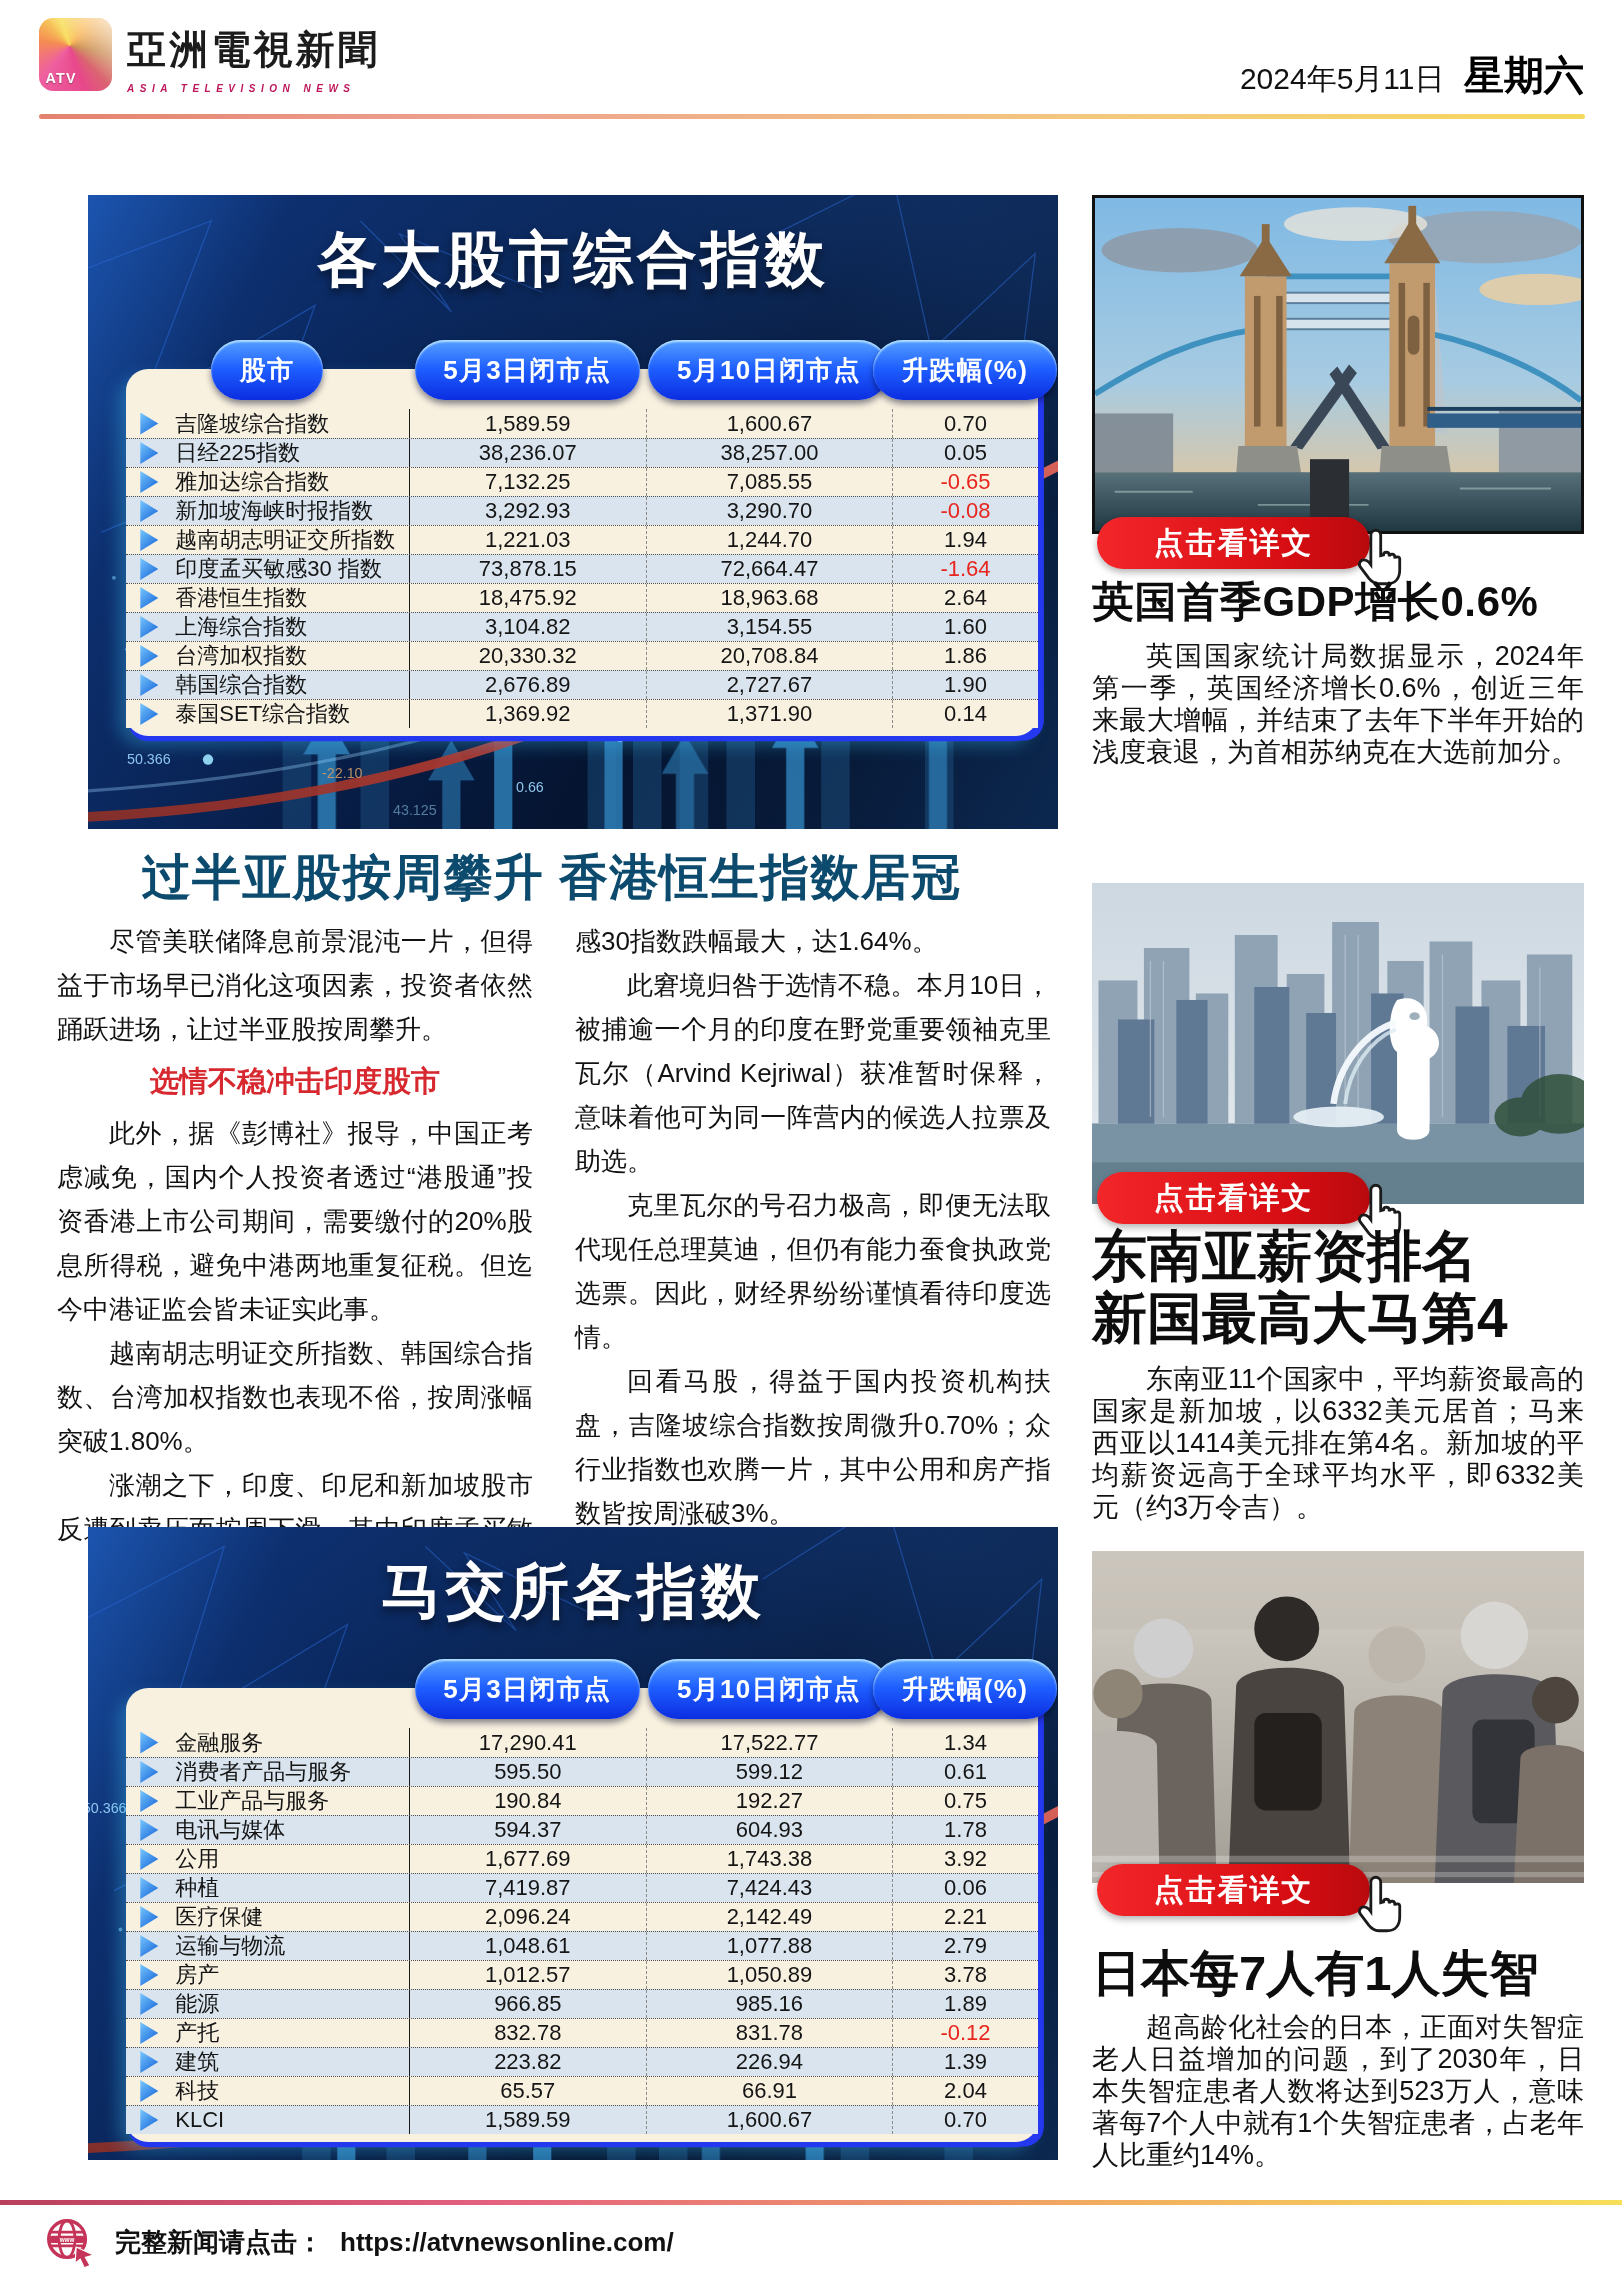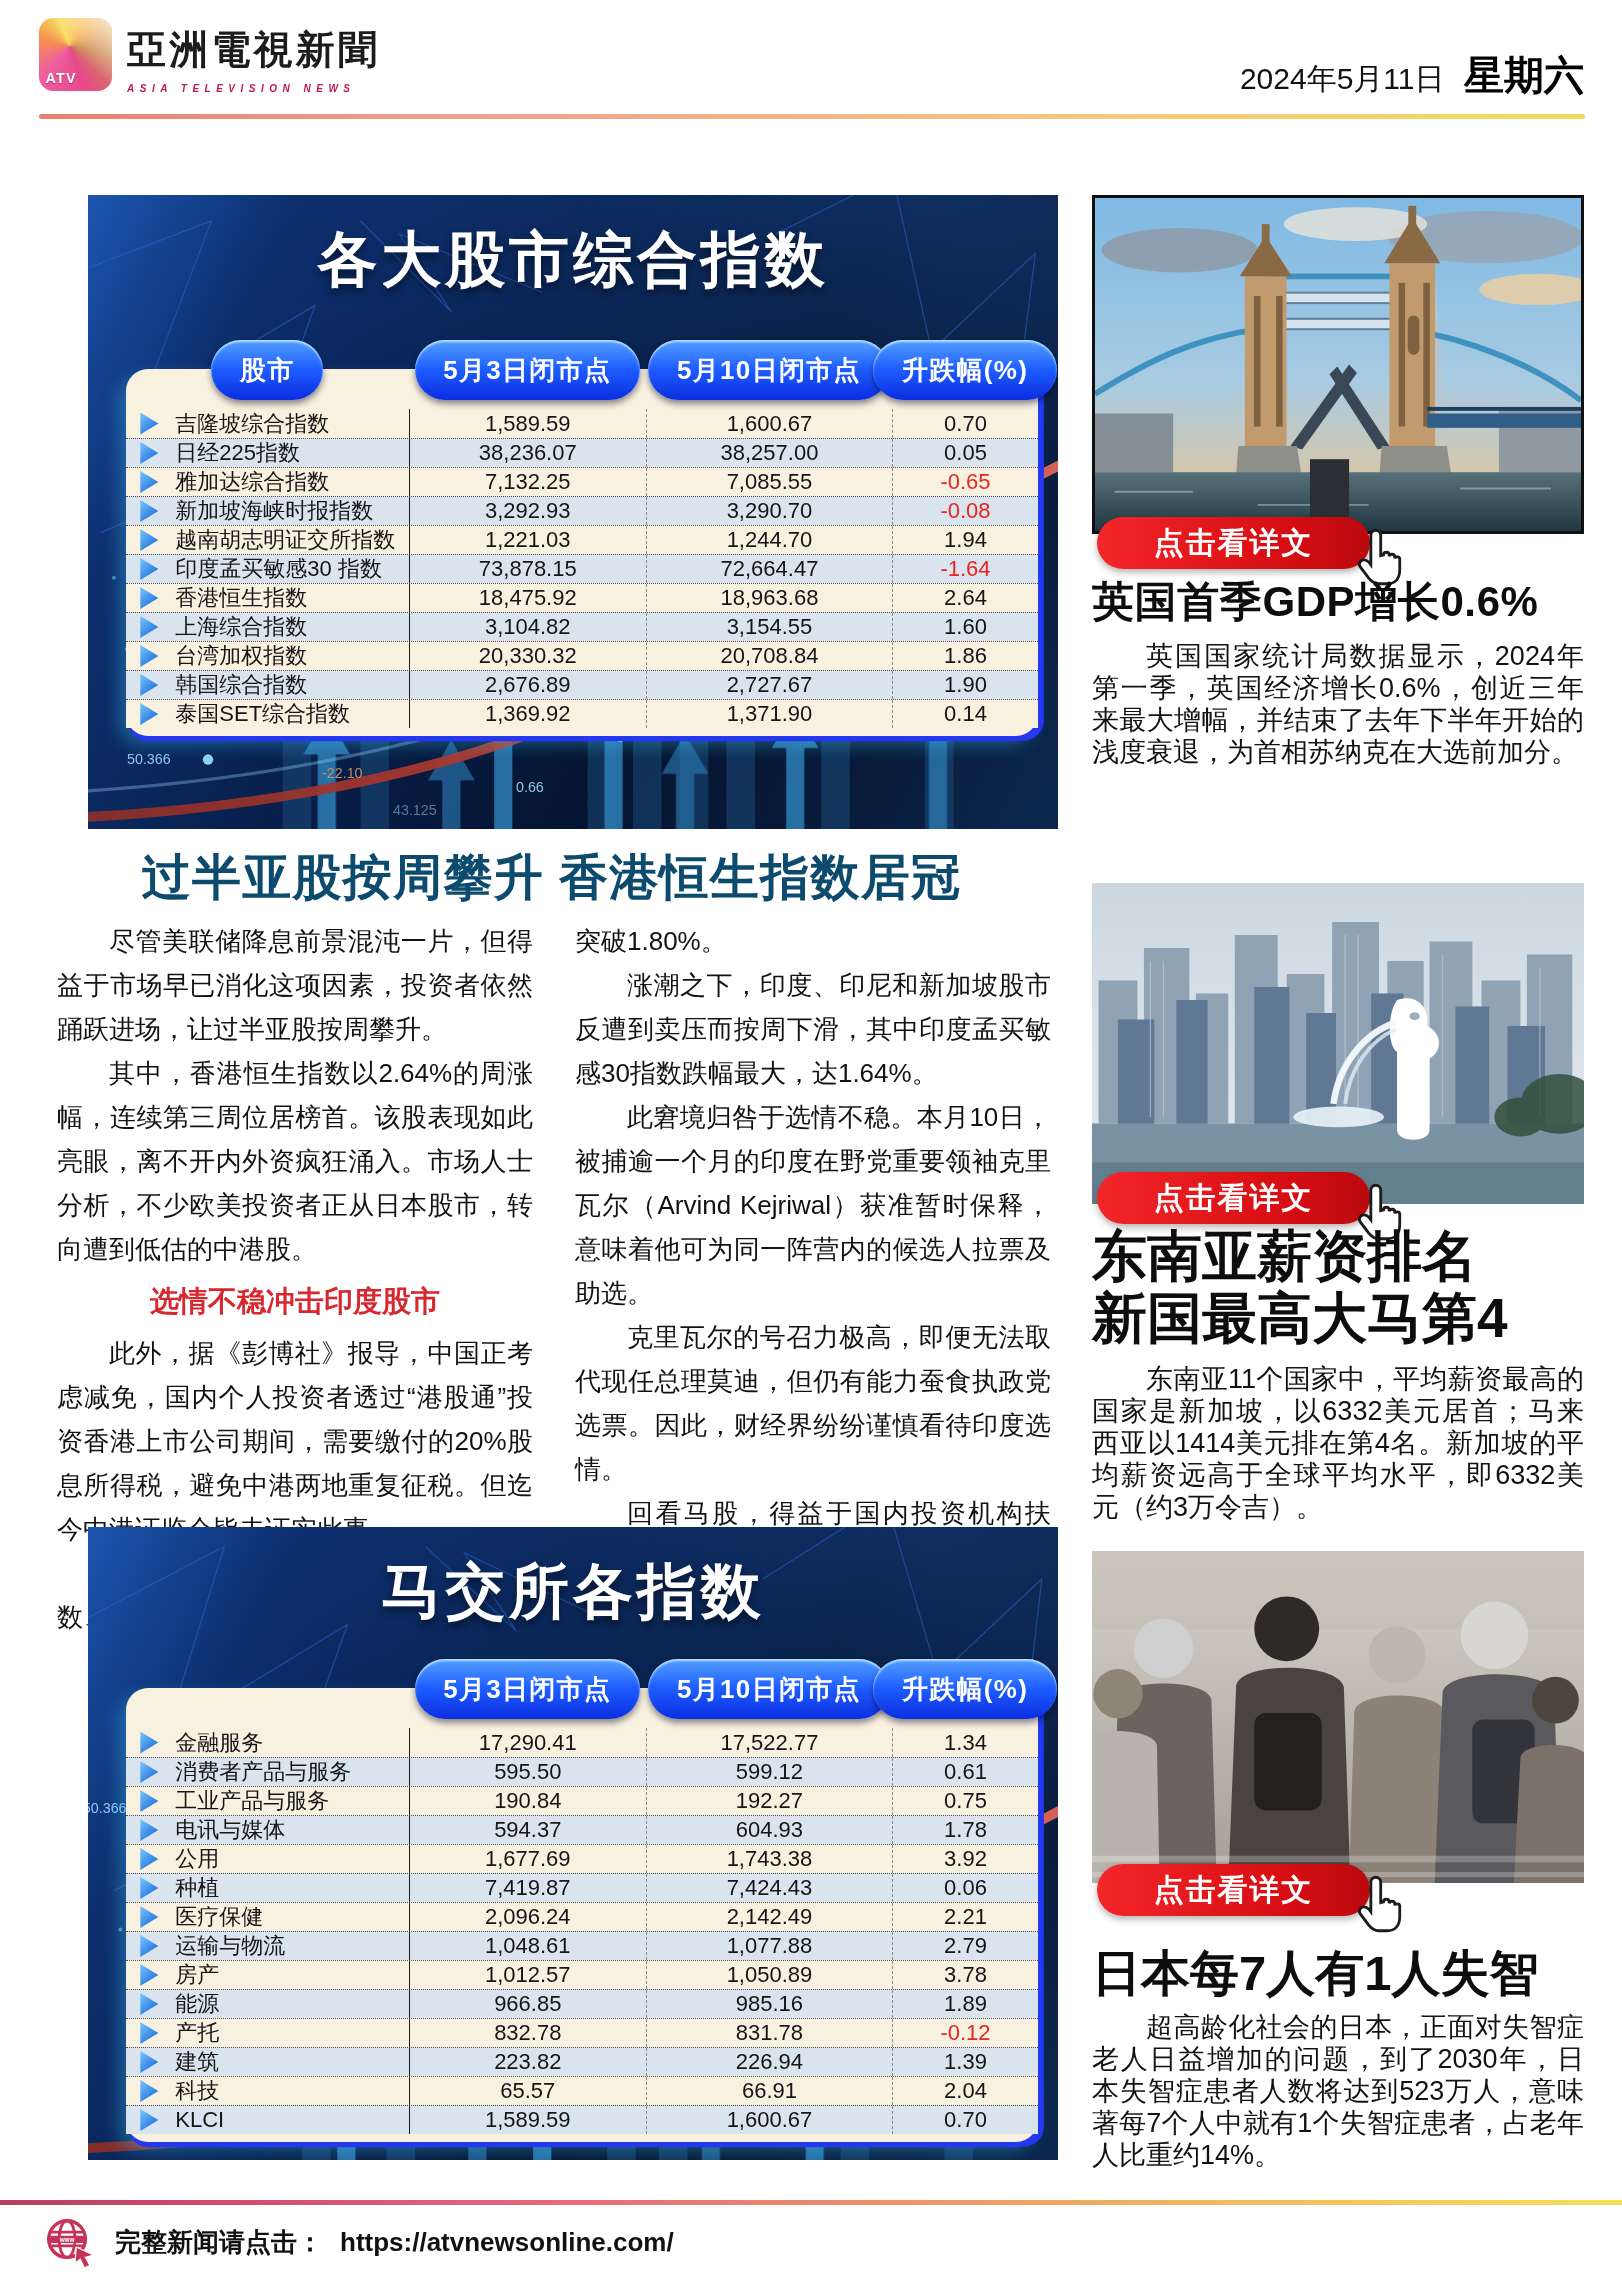--- a/index.html
+++ b/index.html
@@ -301,21 +301,20 @@
             <div class="cell c-v2">1,371.90</div>
             <div class="cell c-chg">0.14</div>
           </div>
         </div>
     </div>
   </section>
 
   <h1 class="main-headline">过半亚股按周攀升 香港恒生指数居冠</h1>
   <div class="article-cols">
       <p class="para">尽管美联储降息前景混沌一片，但得益于市场早已消化这项因素，投资者依然踊跃进场，让过半亚股按周攀升。</p>
-      <p class="para">其中，香港恒生指数以2.64%的周涨幅，连续第三周位居榜首。该股表现如此亮眼，离不开内外资疯狂涌入。市场人士分析，不少欧美投资者正从日本股市，转向遭到低估的中港股。</p>
       <h3 class="subhead">选情不稳冲击印度股市</h3>
       <p class="para">此外，据《彭博社》报导，中国正考虑减免，国内个人投资者透过“港股通”投资香港上市公司期间，需要缴付的20%股息所得税，避免中港两地重复征税。但迄今中港证监会皆未证实此事。</p>
       <p class="para">越南胡志明证交所指数、韩国综合指数、台湾加权指数也表现不俗，按周涨幅突破1.80%。</p>
       <p class="para">涨潮之下，印度、印尼和新加坡股市反遭到卖压而按周下滑，其中印度孟买敏感30指数跌幅最大，达1.64%。</p>
       <p class="para">此窘境归咎于选情不稳。本月10日，被捕逾一个月的印度在野党重要领袖克里瓦尔（Arvind Kejriwal）获准暂时保释，意味着他可为同一阵营内的候选人拉票及助选。</p>
       <p class="para">克里瓦尔的号召力极高，即便无法取代现任总理莫迪，但仍有能力蚕食执政党选票。因此，财经界纷纷谨慎看待印度选情。</p>
       <p class="para">回看马股，得益于国内投资机构扶盘，吉隆坡综合指数按周微升0.70%；众行业指数也欢腾一片，其中公用和房产指数皆按周涨破3%。</p>
     </div>
 
   <section class="panel panel2">

